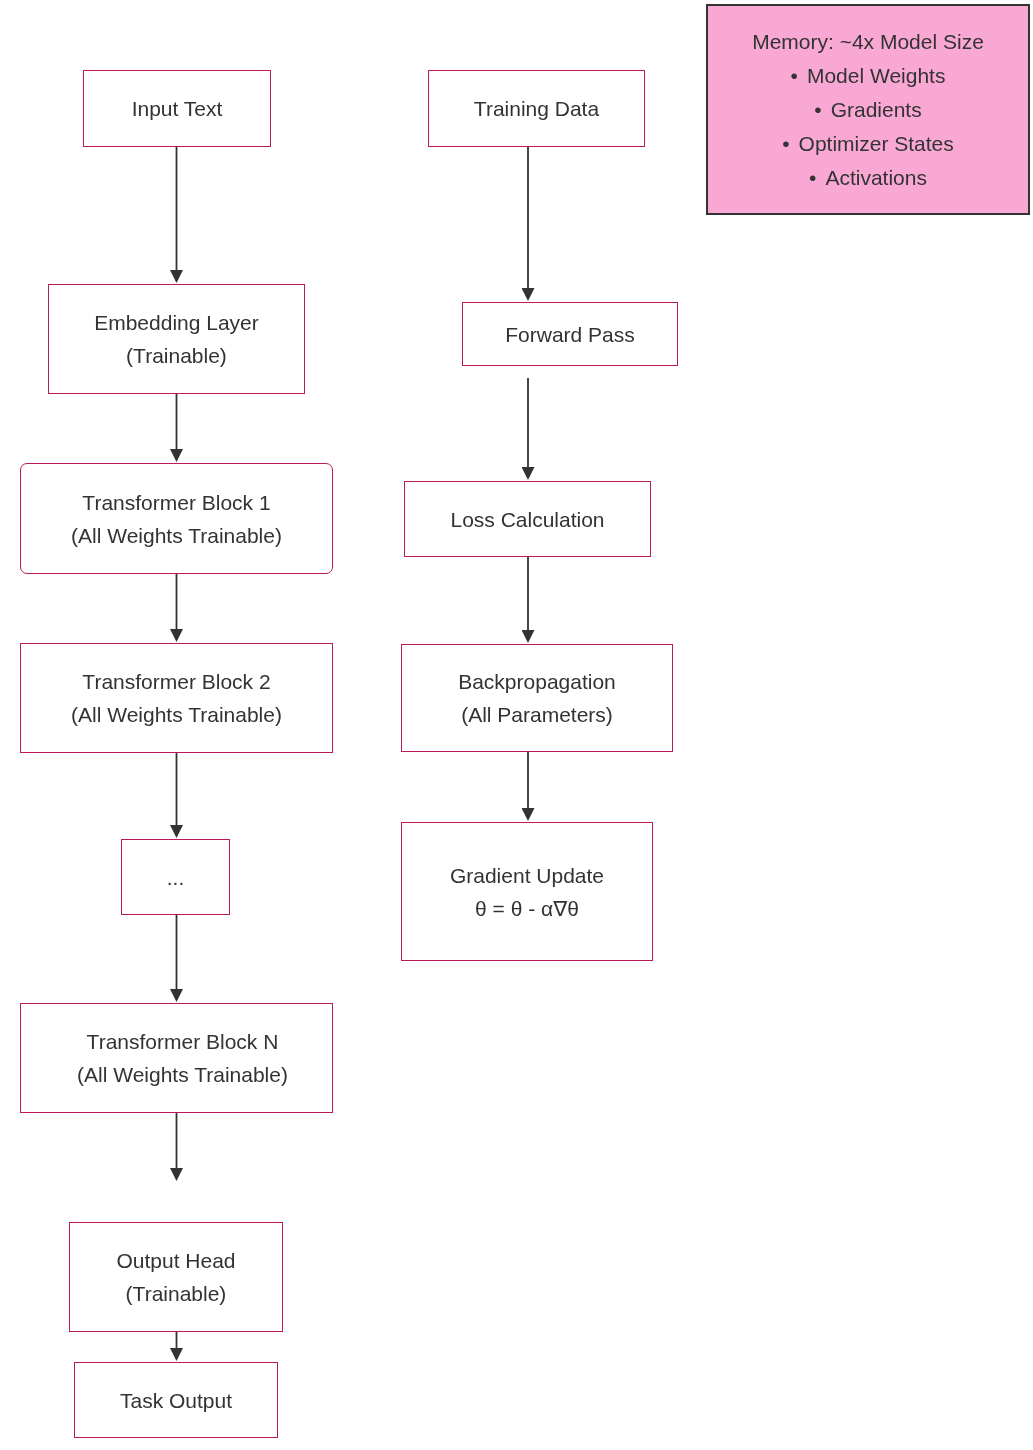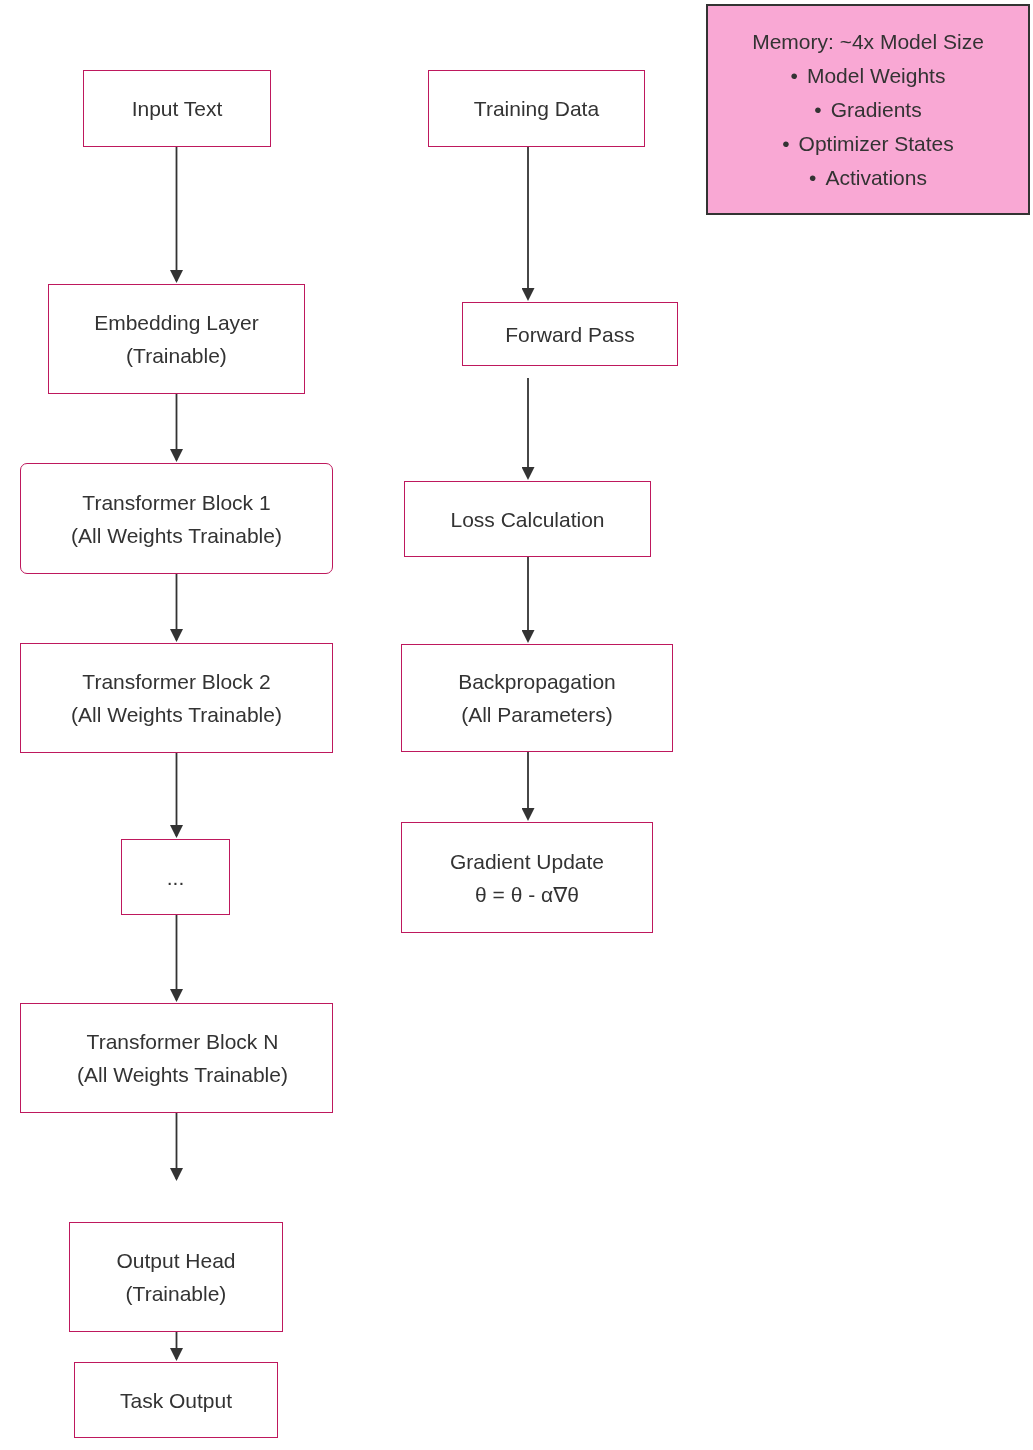--- a/index.html
+++ b/index.html
@@ -128,21 +128,21 @@
 
   <div class="node" style="left:404px; top:481px; width:247px; height:76px;">
     <div>Loss Calculation</div>
   </div>
 
   <div class="node" style="left:401px; top:644px; width:272px; height:108px;">
     <div>Backpropagation</div>
     <div>(All Parameters)</div>
   </div>
 
-  <div class="node" style="left:401px; top:822px; width:252px; height:111px;">
+  <div class="node" style="left:401px; top:822px; width:252px; height:139px;">
     <div>Gradient Update</div>
     <div>θ = θ - α∇θ</div>
   </div>
 
   <div class="note-box" style="left:706px; top:4px; width:324px; height:211px;">
     <div class="note-line">Memory: ~4x Model Size</div>
     <div class="note-line">
       <span class="bullet-dot">•</span><span>Model Weights</span>
     </div>
     <div class="note-line">

